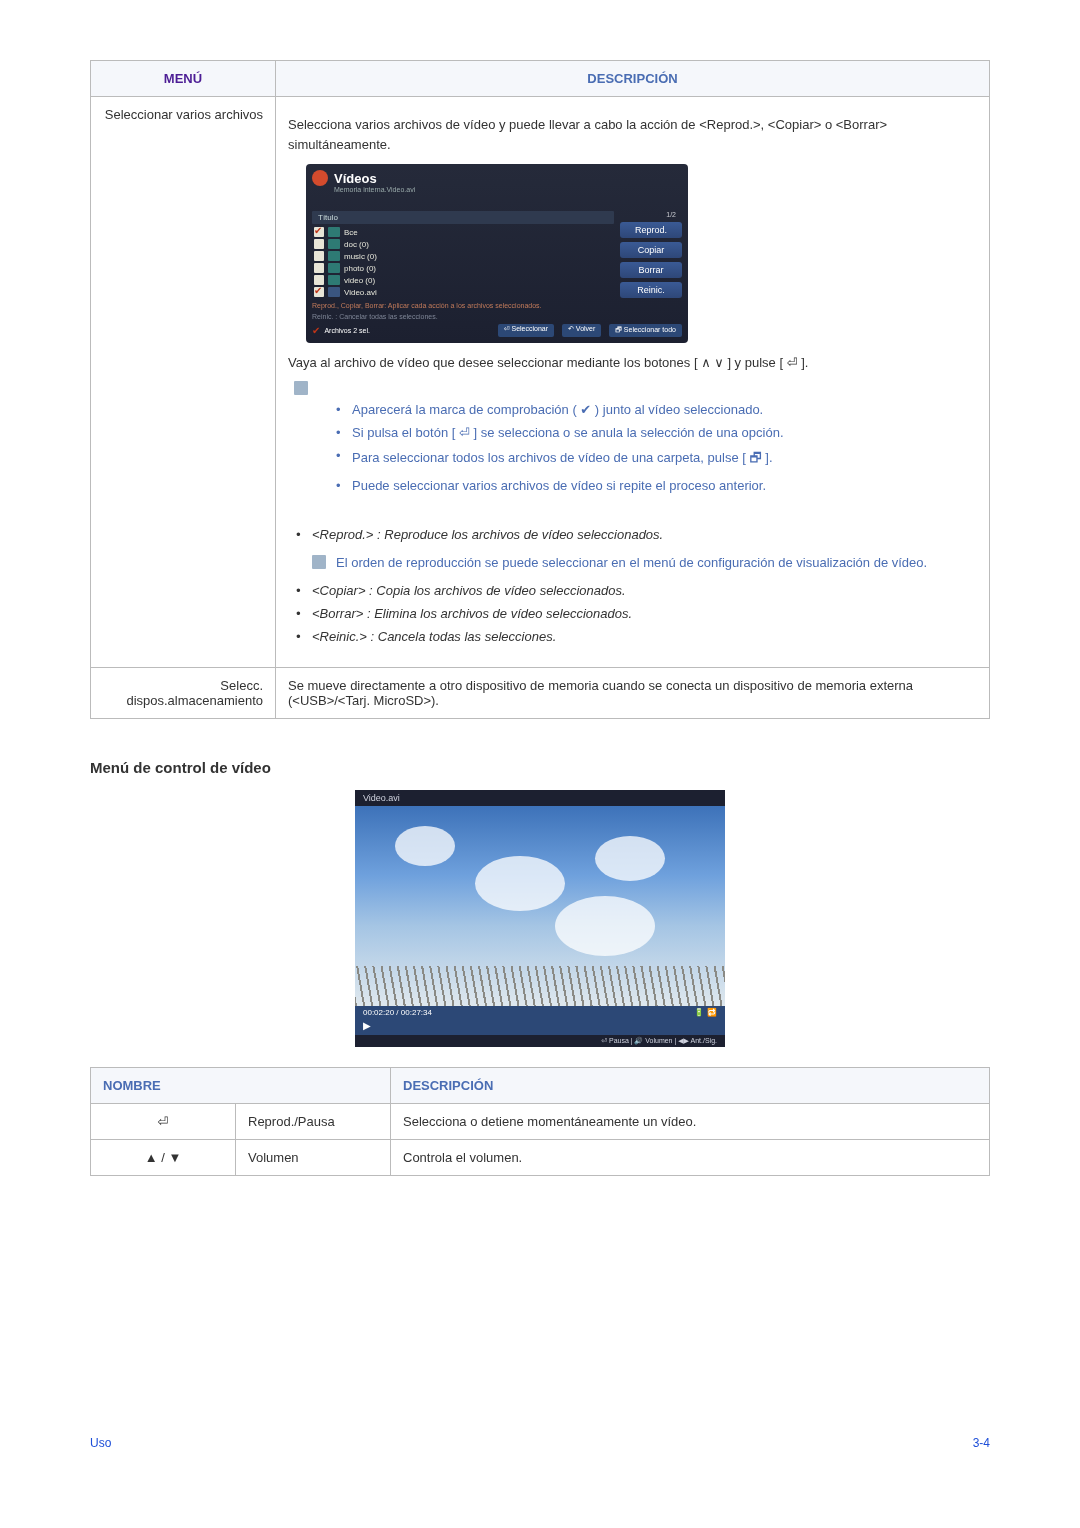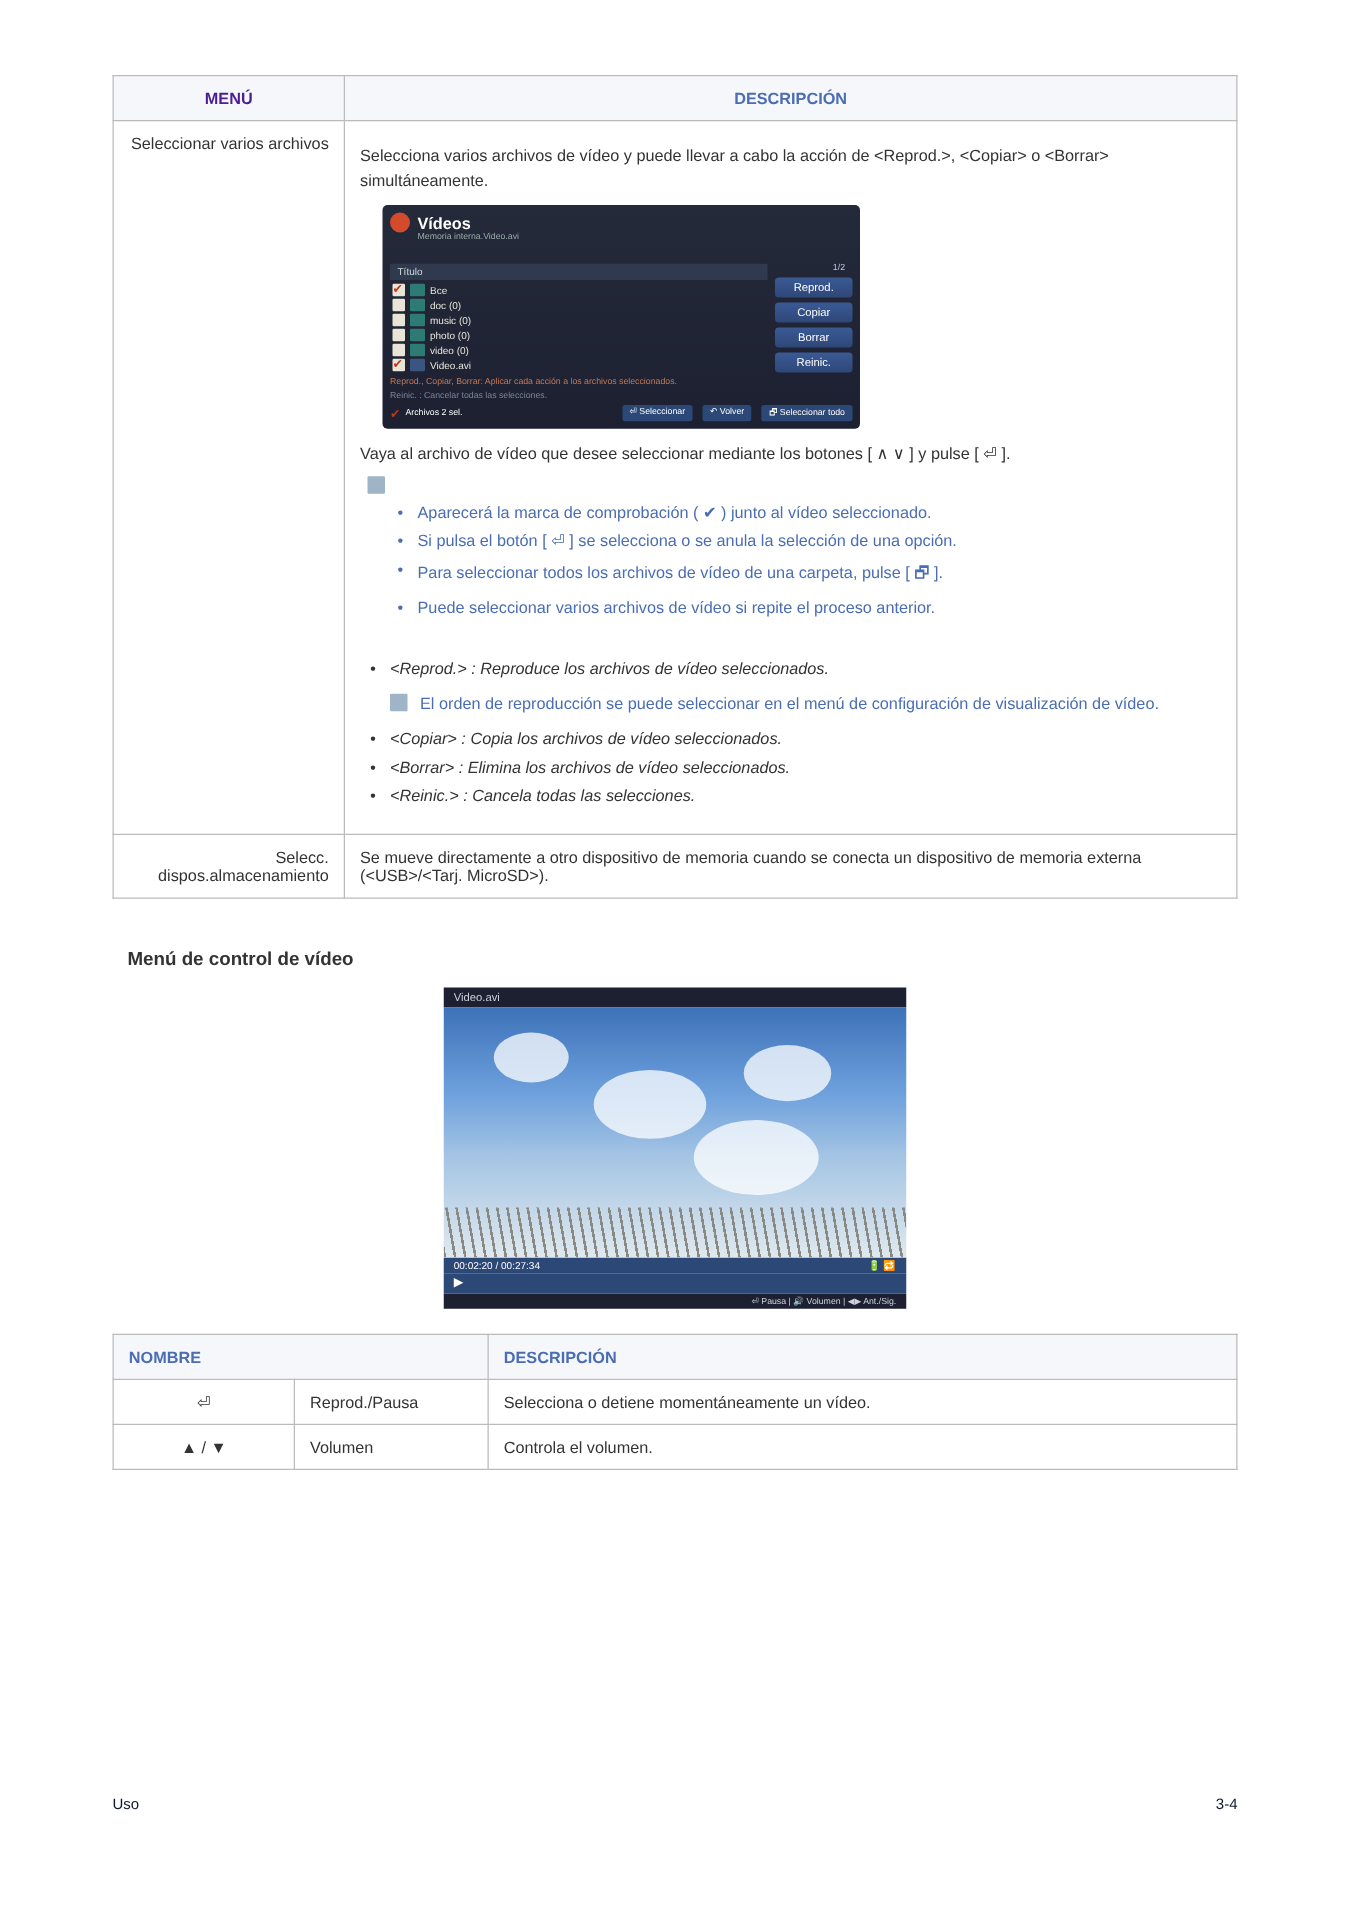--- a/index.html
+++ b/index.html
@@ -70,21 +70,21 @@
 .desc-text { margin: 8px 0; line-height: 1.5; }
 .note-icon { display: inline-block; width: 14px; height: 14px; background: #a0b4c8; border-radius: 1px; vertical-align: middle; }
 .bullet-blue { margin-left: 30px; list-style: none; padding: 0; }
 .bullet-blue li { position: relative; padding-left: 16px; margin: 8px 0; color: #4a6db3; }
 .bullet-blue li::before { content: "•"; position: absolute; left: 0; color: #4a6db3; }
 .bullet-black { margin-left: 8px; list-style: none; padding: 0; }
 .bullet-black li { position: relative; padding-left: 16px; margin: 8px 0; color: #333; font-style: italic; }
 .bullet-black li::before { content: "•"; position: absolute; left: 0; color: #333; }
 .sub-note { display: flex; gap: 10px; margin-left: 24px; margin-top: 8px; color: #4a6db3; align-items: center; }
 
-h3.section { font-size: 15px; font-weight: bold; color: #333; margin: 40px 0 14px 12px; }
+h3.section { font-size: 15px; font-weight: bold; color: #333; margin: 40px 0 14px 0; }
 
 .video-frame {
   width: 370px;
   margin: 0 auto 20px auto;
 }
 .vf-header { background: #1c2030; color: #cfd2de; font-size: 9px; padding: 3px 8px; }
 .vf-image {
   height: 200px;
   background: linear-gradient(to bottom, #3d72b9 0%, #6fa1dd 35%, #a5c5e4 60%, #dfe8ee 100%);
   position: relative;
@@ -110,21 +110,21 @@
 table.sec td.icon-cell { text-align: center; width: 120px; }
 table.sec td.name-cell { width: 130px; }
 
 .page-footer {
   position: absolute;
   bottom: 30px;
   left: 90px;
   right: 90px;
   display: flex;
   justify-content: space-between;
-  color: #0f172a;
+  color: #1d4ed8;
   font-size: 12px;
 }
 </style>
 </head>
 <body>
 
 <div class="page">
 
 <table class="main">
   <tbody>
@@ -195,21 +195,21 @@
           <span class="sa-f-right">
             <span class="sa-pill">⏎ Seleccionar</span>
             <span class="sa-pill">↶ Volver</span>
             <span class="sa-pill">🗗 Seleccionar todo</span>
           </span>
         </div>
       </div>
 
       <div class="desc-text">Vaya al archivo de vídeo que desee seleccionar mediante los botones [ ∧ ∨ ] y pulse [ ⏎ ].</div>
 
-      <div style="display:flex; gap:10px; align-items:flex-start; margin-left:6px;">
+      <div style="display:flex; gap:28px; align-items:flex-start; margin-left:6px;">
         <span class="note-icon"></span>
         <ul class="bullet-blue" style="margin-left:0;">
           <li>Aparecerá la marca de comprobación ( ✔ ) junto al vídeo seleccionado.</li>
           <li>Si pulsa el botón [ ⏎ ] se selecciona o se anula la selección de una opción.</li>
           <li>Para seleccionar todos los archivos de vídeo de una carpeta, pulse [ 🗗 ].</li>
           <li>Puede seleccionar varios archivos de vídeo si repite el proceso anterior.</li>
         </ul>
       </div>
 
       <ul class="bullet-black">

